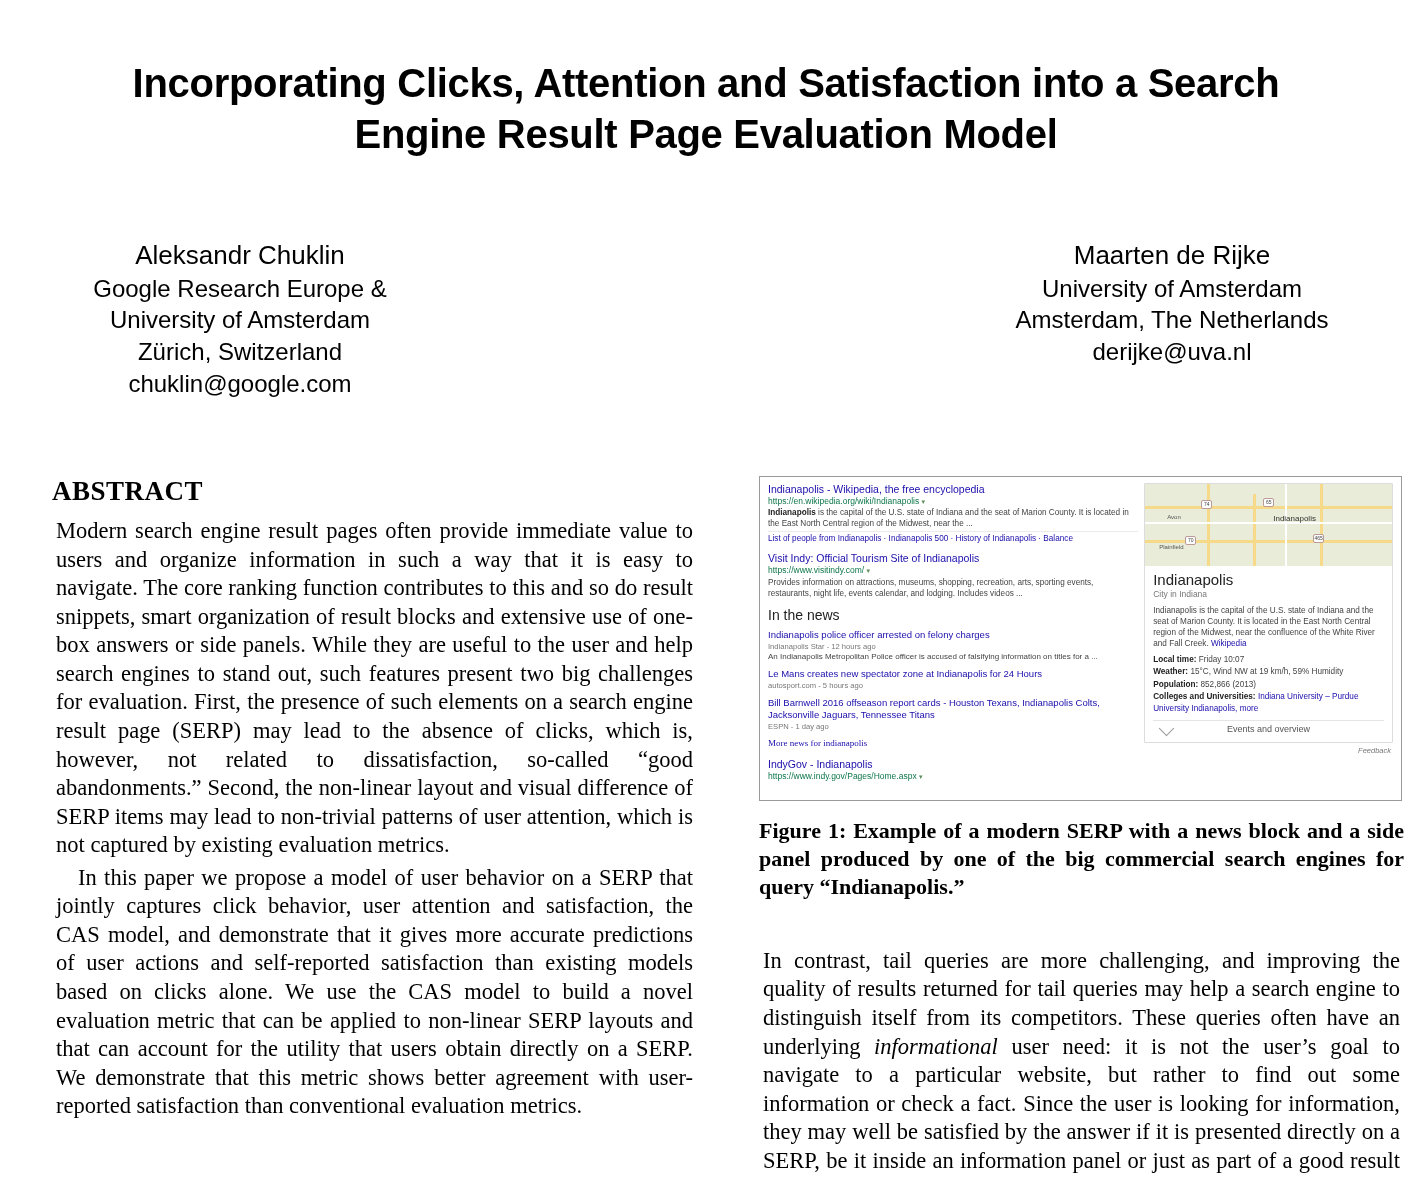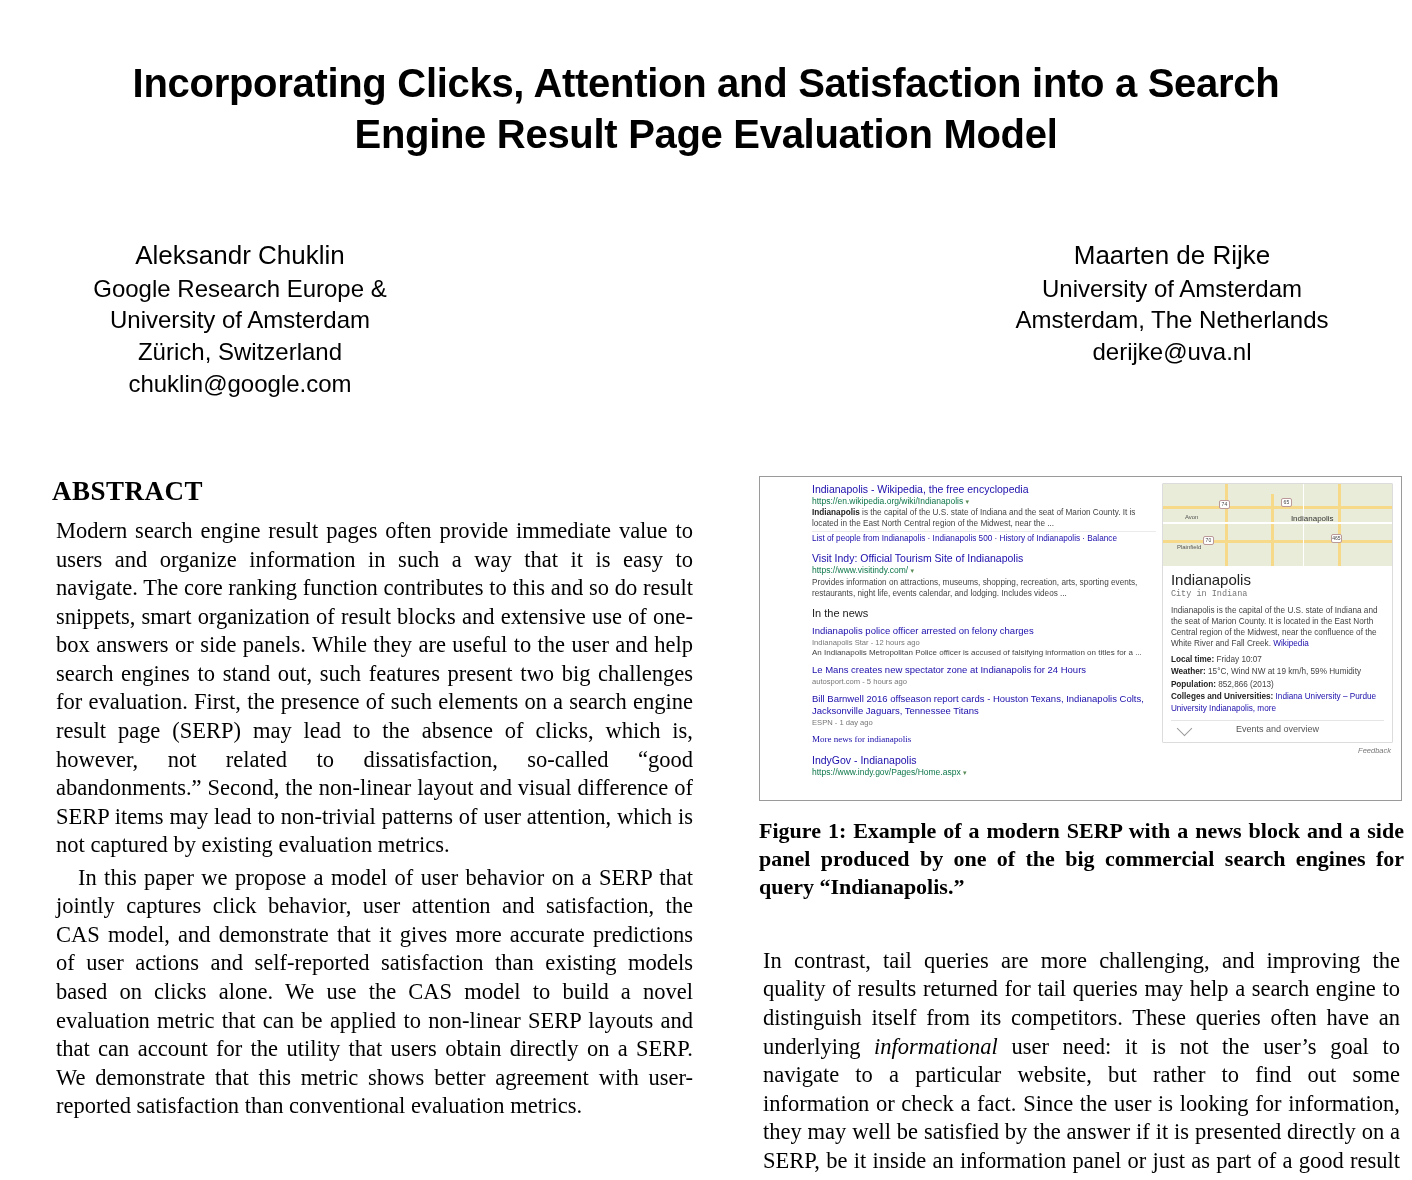--- a/index.html
+++ b/index.html
@@ -90,21 +90,20 @@
     padding: 6px 8px;
     position: relative;
     overflow: hidden;
   }
   .serp {
     display: flex;
     font-family: "Liberation Sans", sans-serif;
     font-size: 8px;
     line-height: 1.32;
     color: #222;
-    margin-left: 44px;
   }
   .serp-main { width: 372px; padding-right: 6px; }
   .serp-side { width: 250px; }
 
   .res { margin-bottom: 7px; }
   .res .t {
     color: #1a0dab;
     font-size: 10.5px;
     line-height: 1.25;
   }
@@ -120,21 +119,21 @@
   }
   .res .s b { color: #222; }
   .sitelinks {
     color: #1a0dab;
     font-size: 8.2px;
     margin-top: 2px;
     border-top: 1px solid #ebebeb;
     padding-top: 2px;
   }
   .news-head {
-    font-size: 11px;
+    font-size: 14px;
     color: #222;
     margin: 6px 0 5px 0;
   }
   .news-item { margin-bottom: 6px; }
   .news-item .t { color: #1a0dab; font-size: 9.5px; }
   .news-item .m { color: #777; font-size: 7.6px; }
   .news-item .d { color: #444; font-size: 8px; line-height: 1.3; }
   .morenews { color: #1a0dab; font-size: 9px; margin: 6px 0 8px 0; font-family: Liberation Serif, serif; }
 
   .kp {
@@ -144,21 +143,21 @@
     background: #fff;
   }
   .kp-map {
     height: 82px;
     background: #e9ecd8;
     position: relative;
     overflow: hidden;
   }
   .kp-body { padding: 6px 8px 4px 8px; }
   .kp-title { font-size: 15px; color: #222; line-height: 1.1; }
-  .kp-sub { font-size: 8.5px; color: #777; margin-bottom: 5px; font-family: Liberation Mono, monospace; }
+  .kp-sub { font-size: 8.5px; color: #777; margin-bottom: 5px; }
   .kp-desc { font-size: 8.2px; color: #444; line-height: 1.35; }
   .kp-desc a { color: #1a0dab; text-decoration: none; }
   .kp-facts { margin-top: 5px; font-size: 8.2px; color: #444; line-height: 1.5; }
   .kp-facts b { color: #222; }
   .kp-facts a { color: #1a0dab; text-decoration: none; }
   .kp-events {
     border-top: 1px solid #e5e5e5;
     margin-top: 5px;
     padding: 3px 0 2px 0;
     display: flex;

